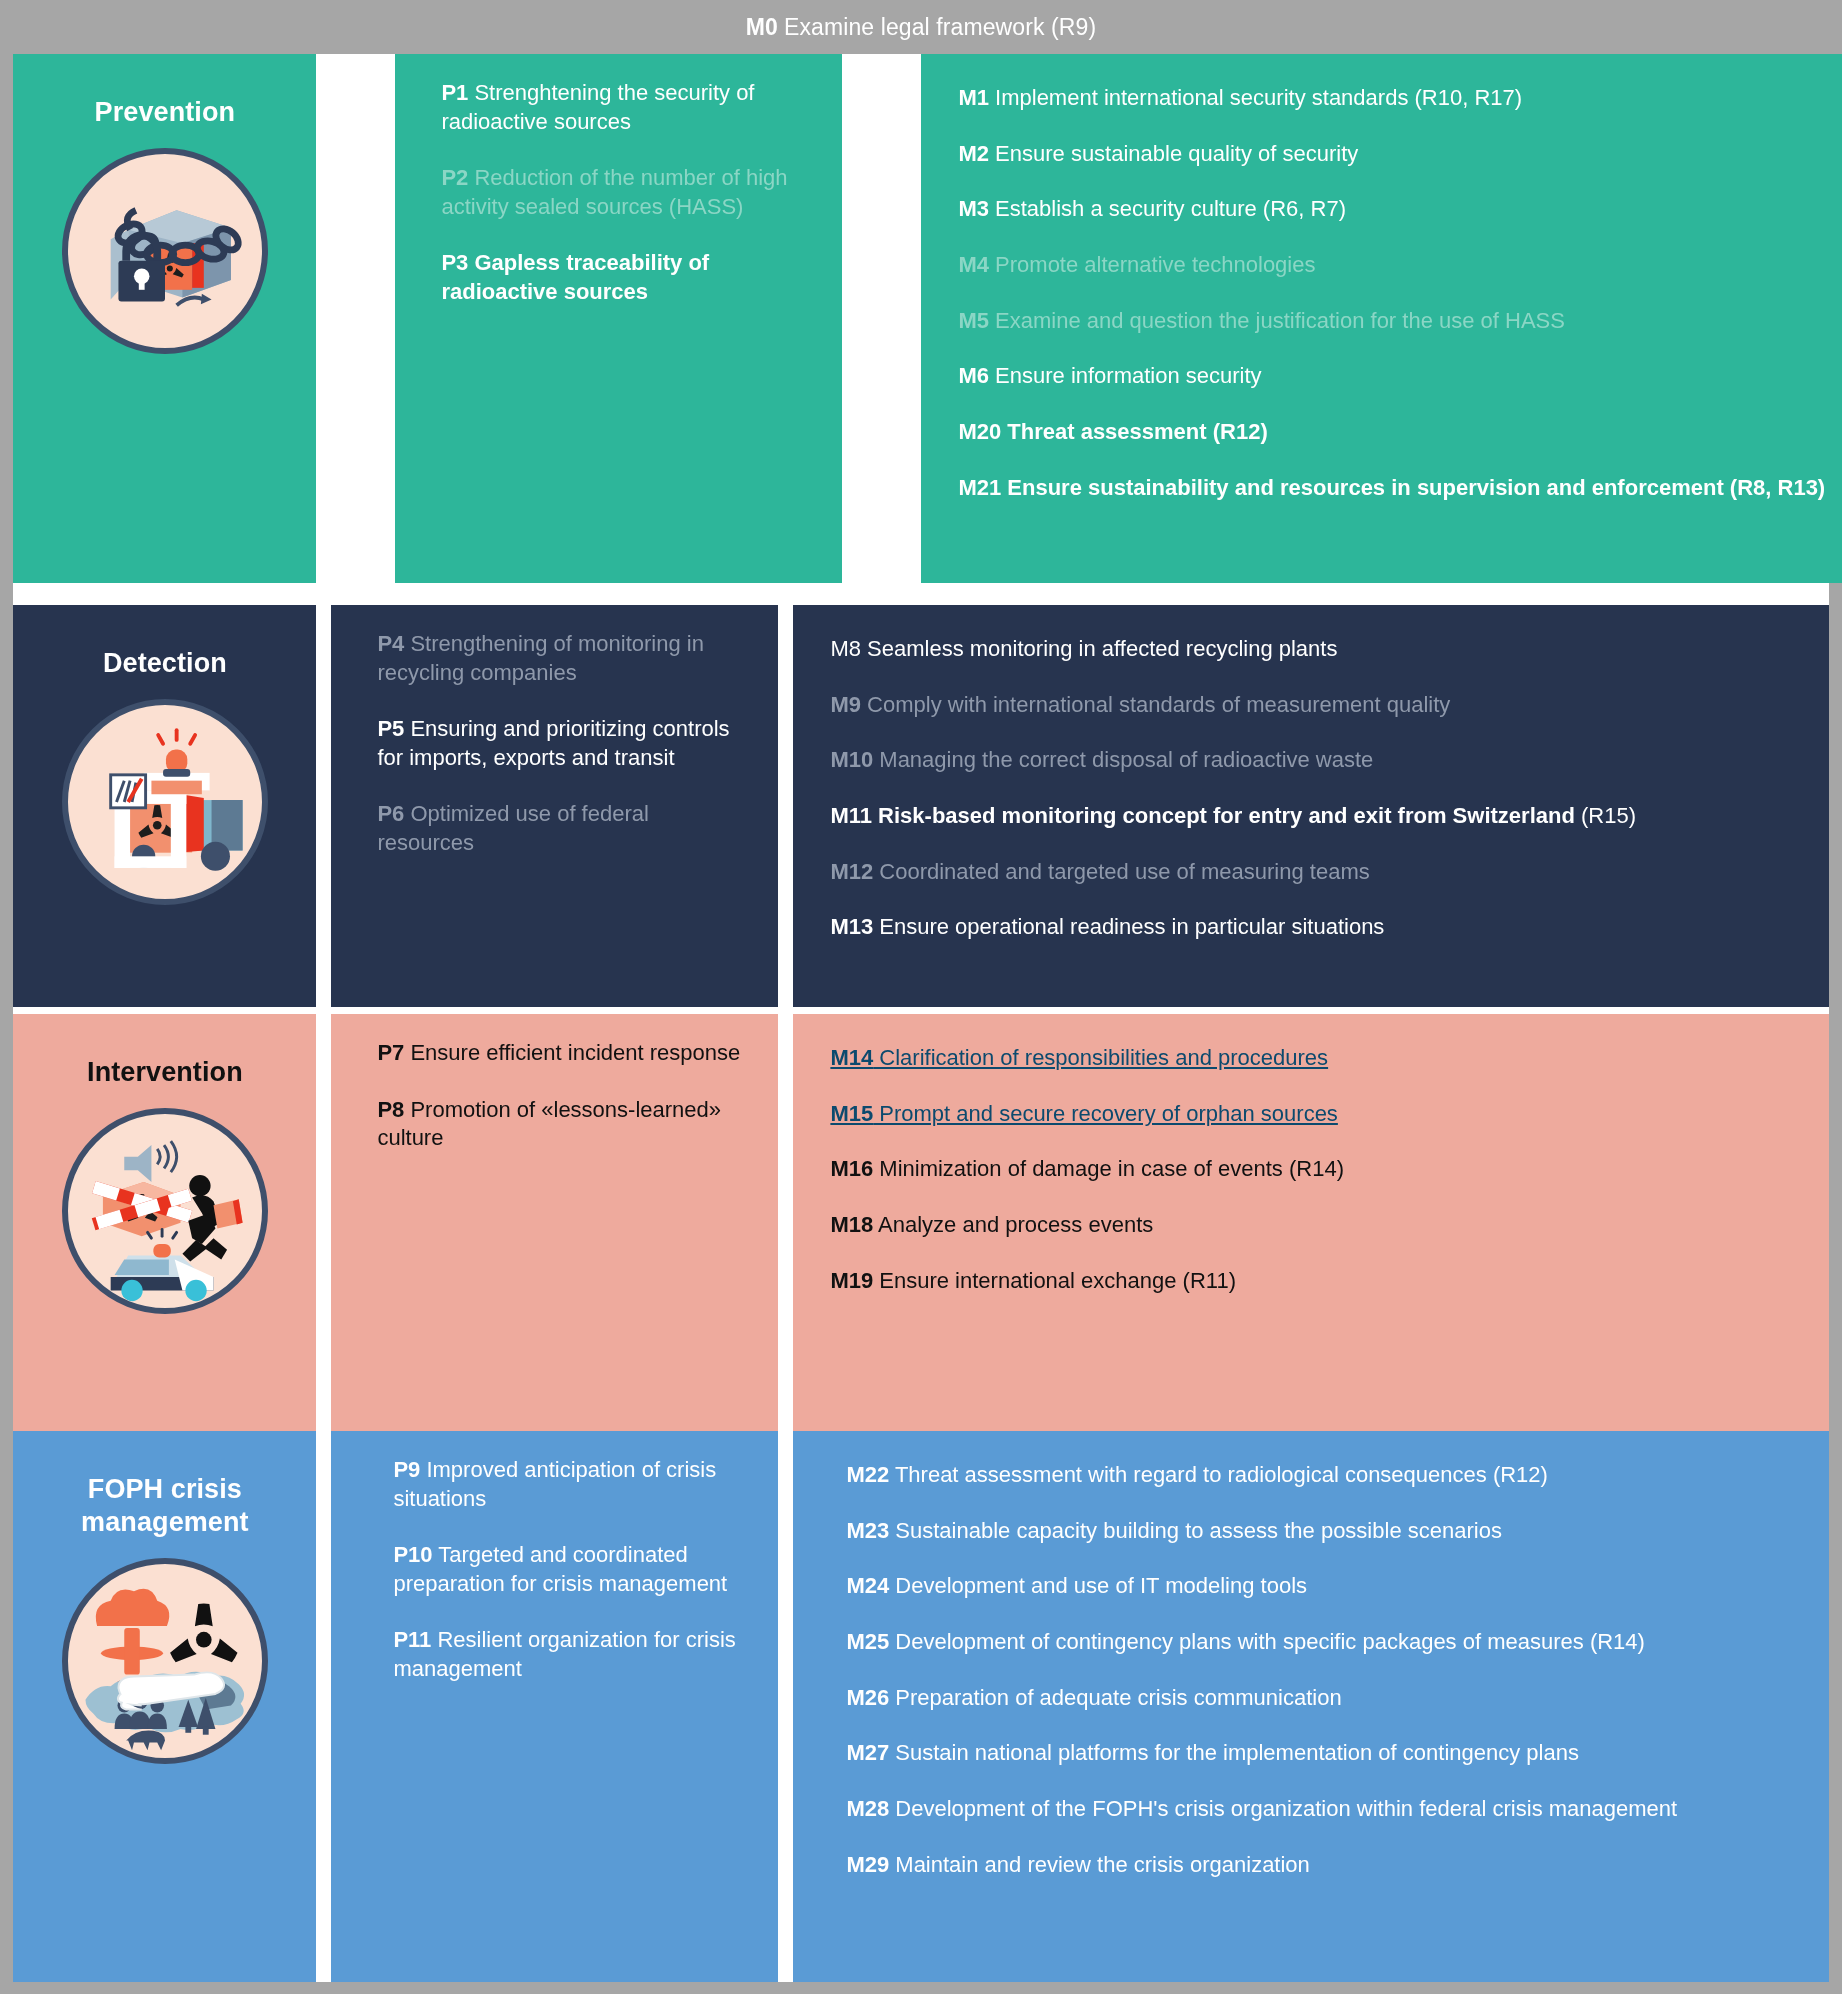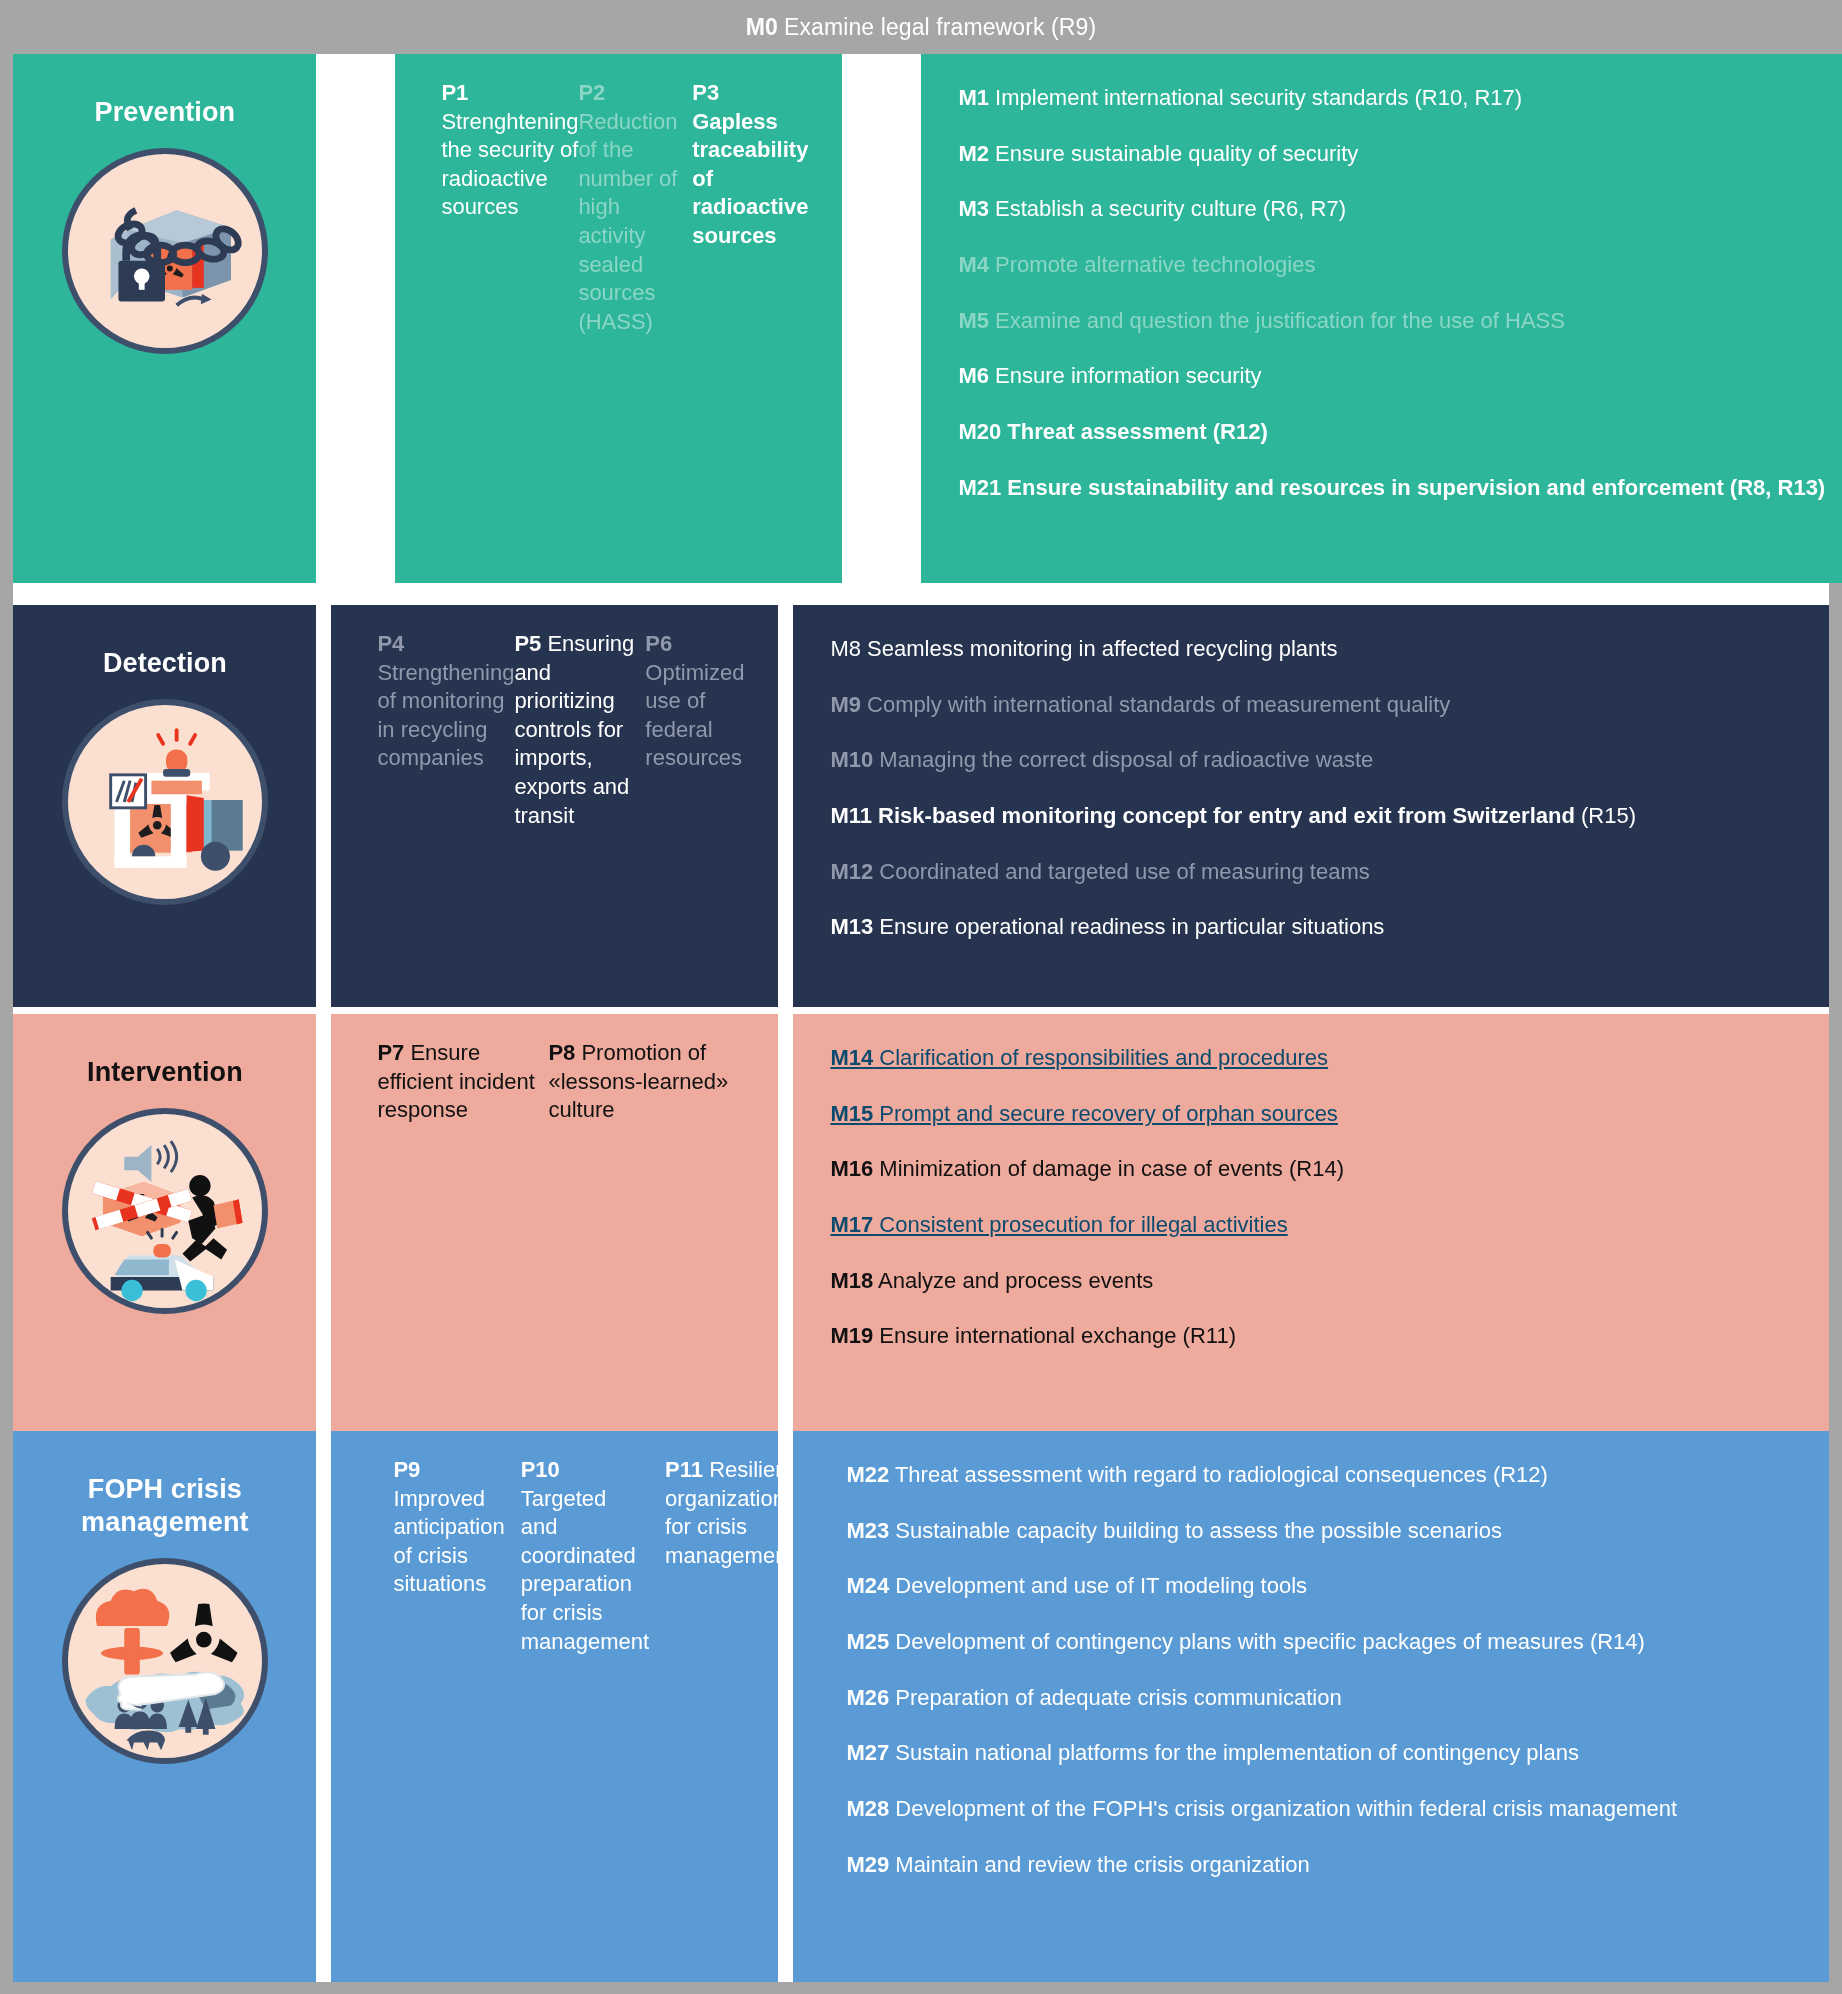--- a/index.html
+++ b/index.html
@@ -48,21 +48,21 @@
   .badge{
     width:194px;height:194px;border-radius:50%;
     background:#fbe0d2;border:6.7px solid #3e4f6b;
     margin-top:19.4px;position:relative;overflow:hidden;
     flex:0 0 auto;
   }
   .badge svg{position:absolute;left:0;top:0;width:100%;height:100%;}
 
   
   .pri-inner{padding:25px 34px 7.4px 46px;box-sizing:border-box;height:100%;
-             display:flex;flex-direction:row;}
+             display:flex;flex-direction:column;}
   .pri-item{font-size:22px;line-height:1.30;margin-bottom:28px;}
   .pri-item b{font-weight:700;}
 
   
   .mea-inner{padding:30px 19.4px 7.4px 37px;box-sizing:border-box;height:100%;}
   .mea-item{font-size:22px;line-height:1.28;margin-bottom:27.5px;white-space:nowrap;}
   .mea-item b{font-weight:700;}
 
   
   .t-prevention .cell{background:#2db69a;}
@@ -176,21 +176,20 @@
             <div class="pri-item strong"><b>P7</b><span> Ensure efficient incident response</span></div>
             <div class="pri-item strong"><b>P8</b><span> Promotion of «lessons-learned» culture</span></div>
           </div>
         </div>
         <div class="gap"></div>
         <div class="col-mea cell">
           <div class="mea-inner">
             <div class="mea-item dim"><b>M14</b><span> Clarification of responsibilities and procedures</span></div>
             <div class="mea-item dim"><b>M15</b><span> Prompt and secure recovery of orphan sources</span></div>
             <div class="mea-item strong"><b>M16</b><span> Minimization of damage in case of events (R14)</span></div>
-            <div class="mea-item dim"><b>M17</b><span> Consistent prosecution for illegal activities</span></div>
             <div class="mea-item strong"><b>M18</b><span> Analyze and process events</span></div>
             <div class="mea-item strong"><b>M19</b><span> Ensure international exchange (R11)</span></div>
           </div>
         </div>
       </div>
       <div class="row t-crisis" style="top: 1377px; height: 551px; width: 1816px;">
         <div class="col-cat cell">
           <div class="cat-inner">
             <div class="cat-title">FOPH crisis management</div>
             <div class="badge">

